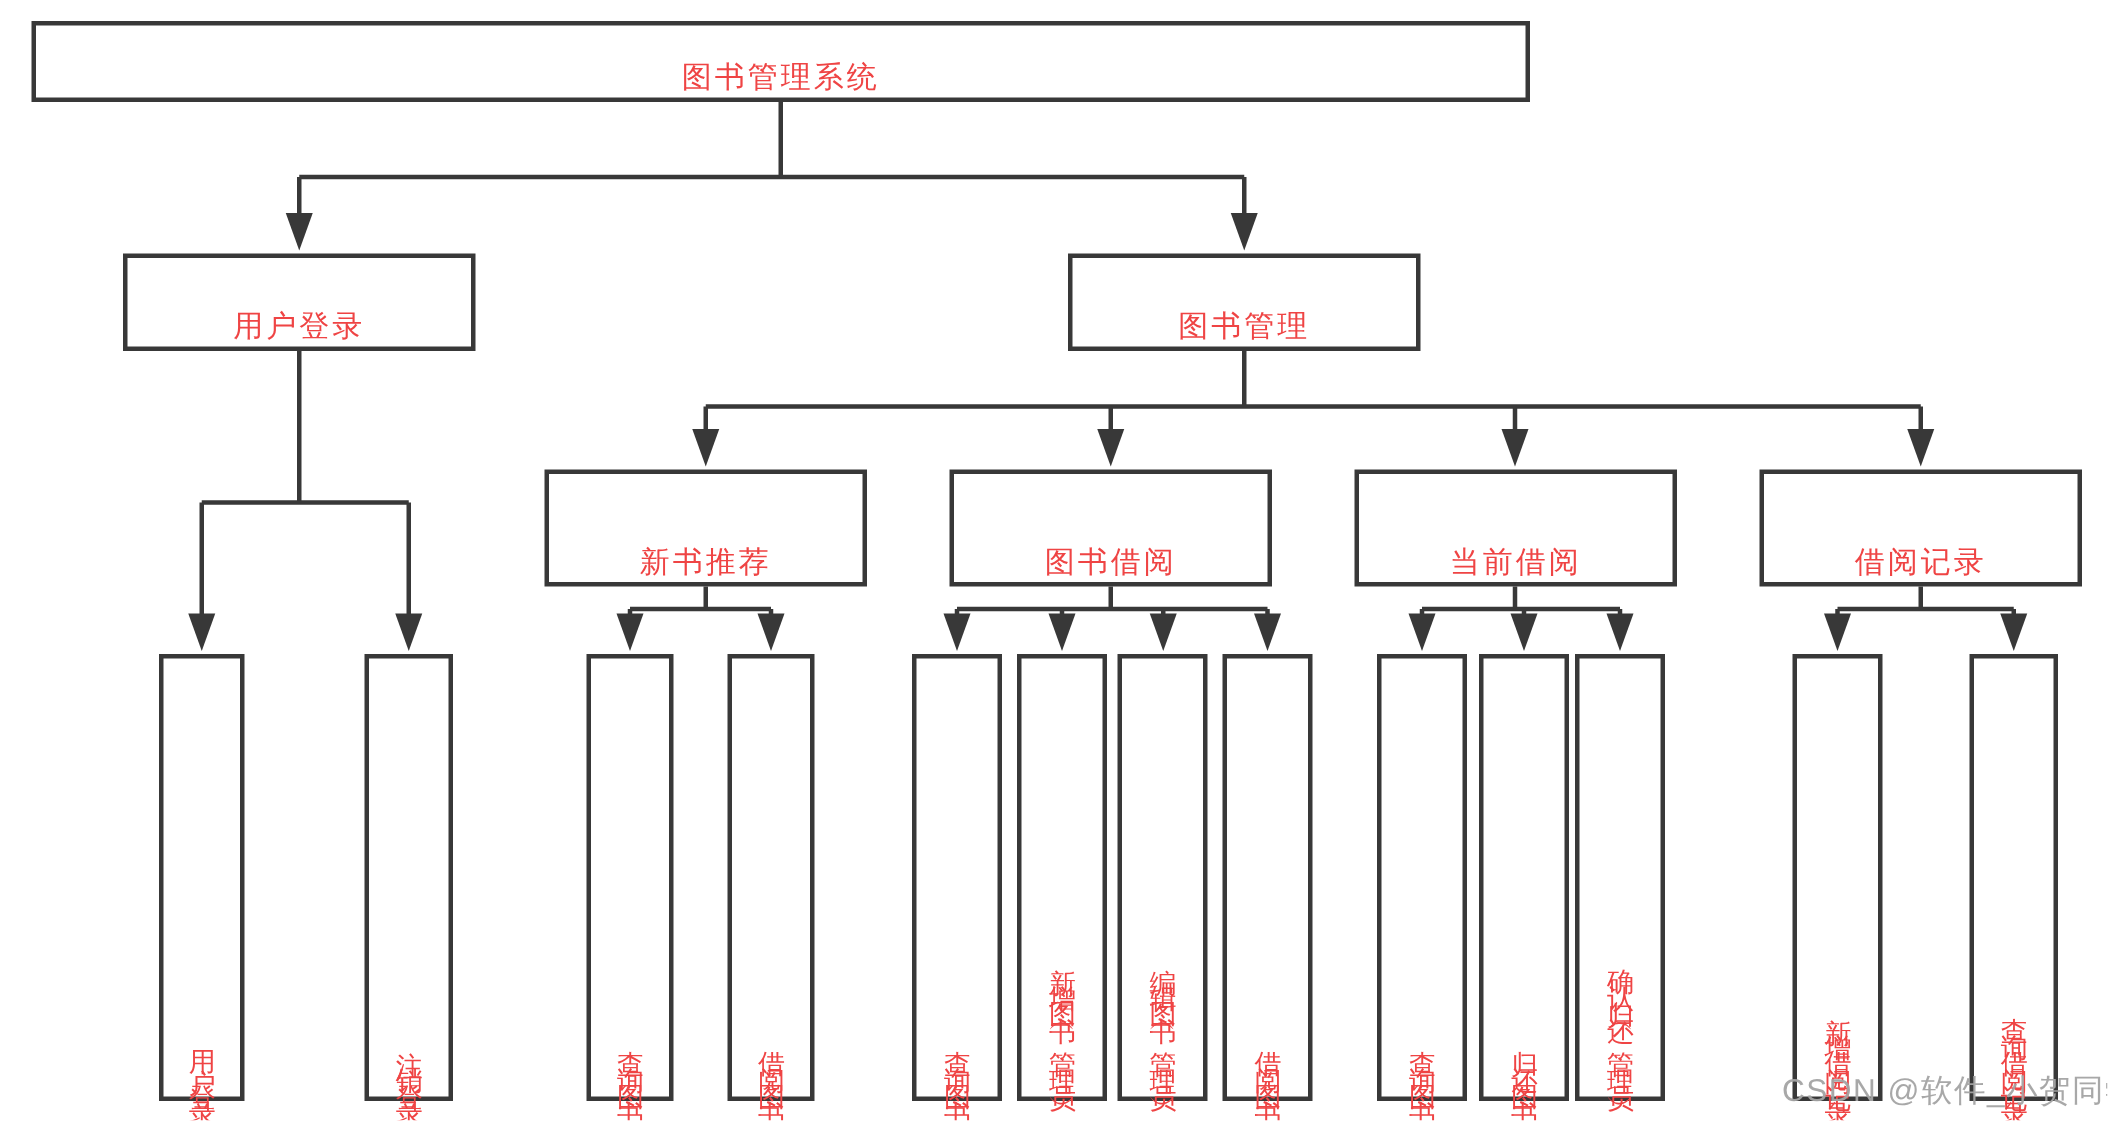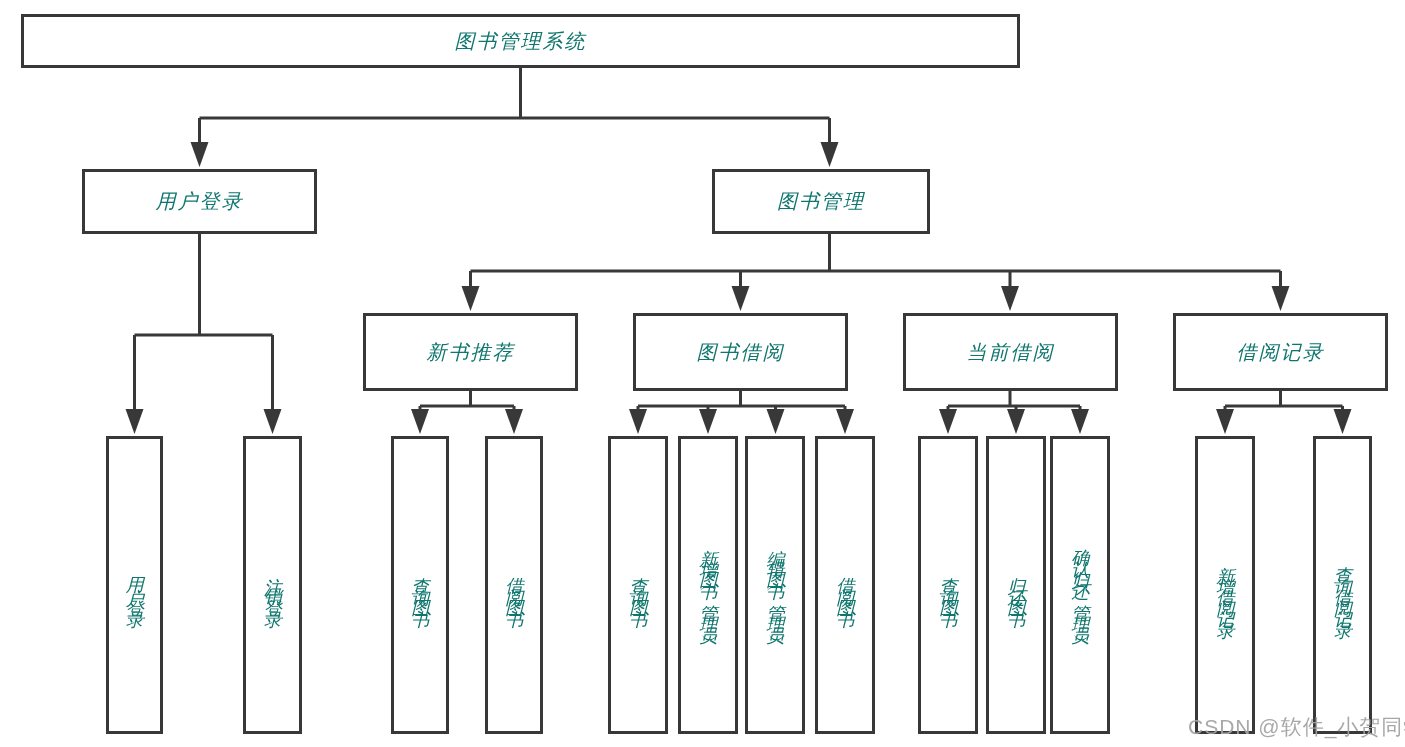--- a/index.html
+++ b/index.html
@@ -4,38 +4,37 @@
 <style>
   html,body{margin:0;padding:0;background:#ffffff;}
   body{font-family:"Liberation Sans","DejaVu Sans",sans-serif;}
   #stage{position:relative;width:1405px;height:747px;background:#ffffff;overflow:hidden;}
   #connectors{position:absolute;left:0;top:0;z-index:1;}
   .box{
     position:absolute;
     border:3px solid #383838;
     background:#ffffff;
     box-sizing:border-box;
-    display:flex;align-items:center;justify-content:center;
-    color:#0f766e;
+    display:flex;align-items:flex-end;justify-content:center;
+    color:#ef4444;
     z-index:2;
-    font-style:italic;
   }
   .h-box span{font-size:20px;letter-spacing:2px;white-space:nowrap;}
   .v-box span{
     writing-mode:vertical-rl;
     font-size:18px;
     line-height:1.15;
     letter-spacing:0.62em;
     white-space:nowrap;
   }
   
   .n-root{left:21px;top:14px;width:999px;height:54px;}
   
   .n-userlogin{left:82px;top:169px;width:235px;height:65px;}
-  .n-bookmgmt{left:712px;top:169px;width:218px;height:65px;}
+  .n-bookmgmt{left:712px;top:169px;width:235px;height:65px;}
   
   .lv3{top:313px;width:215px;height:78px;}
   .n-newbook{left:363px;}
   .n-borrowmod{left:633px;}
   .n-current{left:903px;}
   .n-records{left:1173px;}
   
   .leaf{top:436px;height:298px;}
   .lf1{left:106px;width:57px;}
   .lf2{left:243px;width:59px;}

